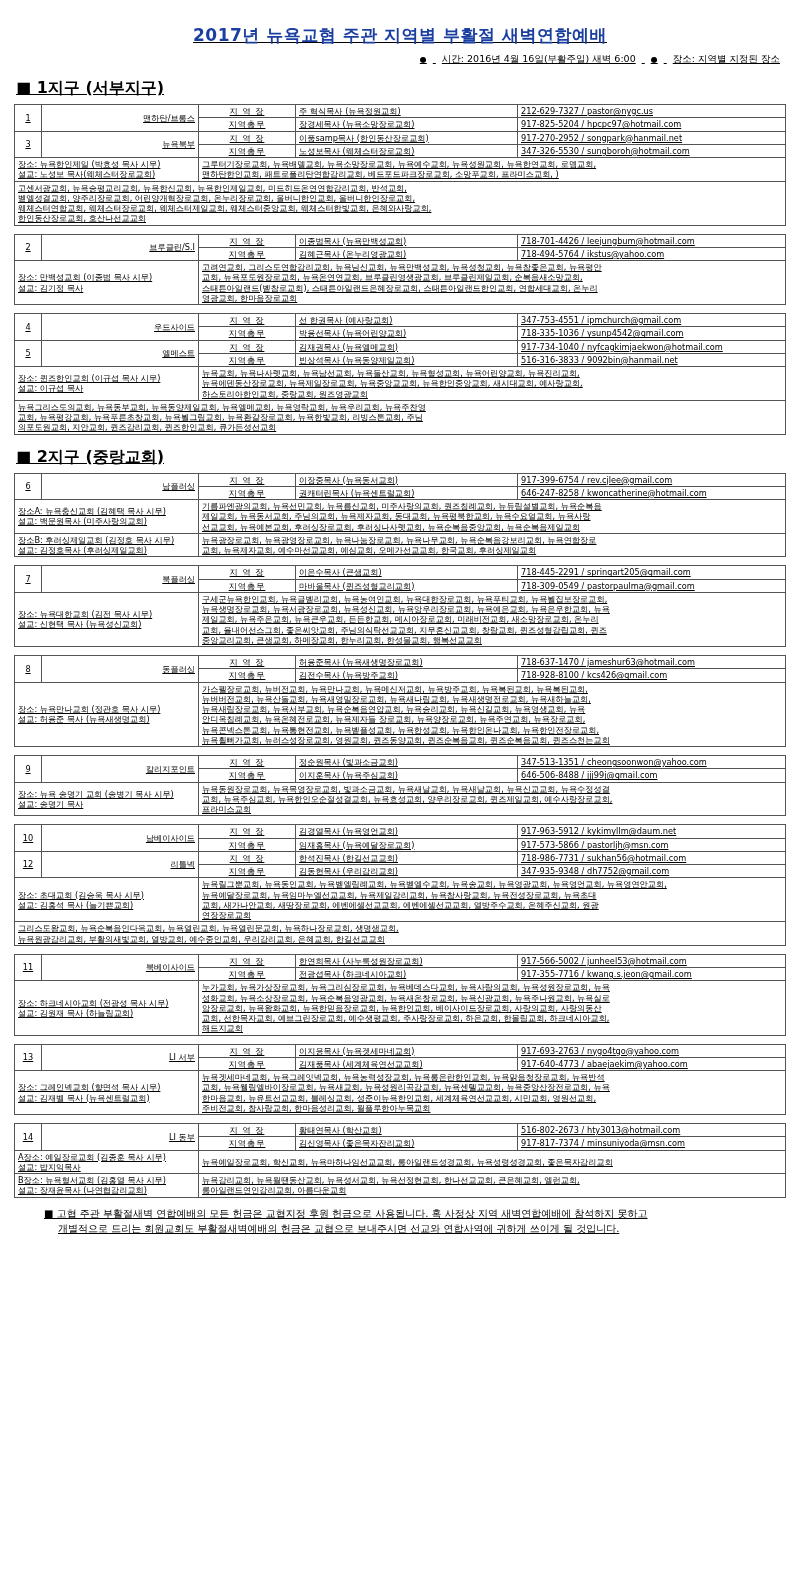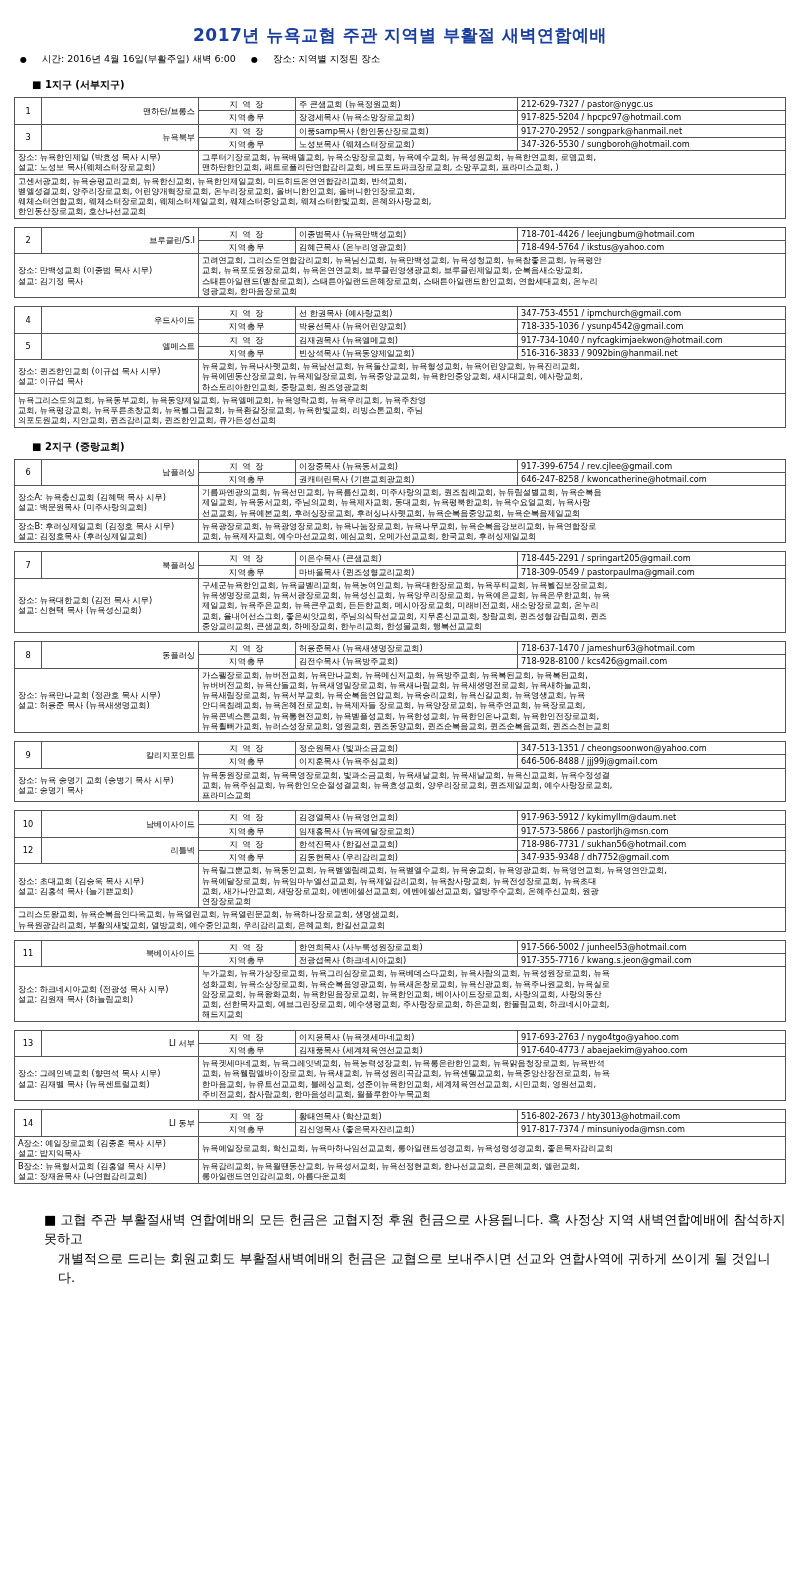--- a/index.html
+++ b/index.html
@@ -3,41 +3,41 @@
 <meta charset="utf-8">
 <style>
   html,body{margin:0;padding:0;}
   body{
     width:800px;
     background:#ffffff;
     font-family:"DejaVu Sans","Liberation Sans",sans-serif;
     color:#000;
     -webkit-font-smoothing:none;
   }
-  .page{width:800px;box-sizing:border-box;padding:18px 14px 10px 14px;}
+  .page{width:800px;box-sizing:border-box;padding:18px 14px 10px 14px;text-decoration:underline;}
   .title{
     text-align:center;
     color:#1a3fa0;
     font-size:17px;
     font-weight:bold;
     letter-spacing:0.5px;
     margin:6px 0 6px 0;
   }
   .subtitle{
-    text-align:left;
+    text-align:right;
     font-size:9.5px;
     margin-bottom:4px;
   }
   .subtitle span{margin:0 6px;}
   .dot{font-size:8px;vertical-align:middle;}
 
   .section-head{
-    font-size:10px;
+    font-size:16px;
     font-weight:bold;
-    margin:12px 0 5px 18px;
+    margin:12px 0 5px 2px;
   }
 
   table.blk{
     width:100%;
     border-collapse:collapse;
     border:1px solid #555;
     table-layout:fixed;
     margin-bottom:8px;
   }
   table.blk td{
@@ -49,22 +49,22 @@
   }
   td.num{width:20px;text-align:center;font-size:9px;}
   td.region{width:150px;font-size:9.5px;padding-left:6px;text-align:right;}
   td.role{width:90px;text-align:center;font-size:8.5px;letter-spacing:1px;}
   td.person{width:215px;font-size:8.4px;padding-left:4px;}
   td.contact{font-size:8.4px;padding-left:6px;}
   td.venue{font-size:8.3px;line-height:1.35;padding:2px 4px;}
   td.churches{font-size:7.6px;line-height:1.3;padding:2px 4px;}
   td.churches2{font-size:7.6px;line-height:1.3;padding:2px 4px;}
   .footer{
-    margin-top:26px;
-    font-size:13px;
+    margin-top:8px;
+    font-size:10px;
     line-height:1.5;
     padding-left:30px;
   }
 </style>
 </head>
 <body>
 
 <div class="page">
 
   <div class="title">2017년 뉴욕교협 주관 지역별 부활절 새벽연합예배</div>
@@ -76,21 +76,21 @@
   </div>
 
   <div id="sections">
       <div class="section-head">■ 1지구 (서부지구)</div>
       <table class="blk">
         <tbody>
           <tr>
             <td class="num" rowspan="2">1</td>
             <td class="region" rowspan="2">맨하탄/브롱스</td>
             <td class="role">지 역 장</td>
-            <td class="person">주 큰샘교회  (뉴욕정원교회)</td>
+            <td class="person">주 혁식목사  (뉴욕정원교회)</td>
             <td class="contact">212-629-7327 / pastor@nygc.us</td>
           </tr>
           <tr>
             <td class="role">지역총무</td>
             <td class="person">장경세목사  (뉴욕소망장로교회)</td>
             <td class="contact">917-825-5204 / hpcpc97@hotmail.com</td>
           </tr>
           <tr>
             <td class="num" rowspan="2">3</td>
             <td class="region" rowspan="2">뉴욕북부</td>
@@ -172,21 +172,21 @@
         <tbody>
           <tr>
             <td class="num" rowspan="2">6</td>
             <td class="region" rowspan="2">남플러싱</td>
             <td class="role">지 역 장</td>
             <td class="person">이장중목사  (뉴욕동서교회)</td>
             <td class="contact">917-399-6754 / rev.cjlee@gmail.com</td>
           </tr>
           <tr>
             <td class="role">지역총무</td>
-            <td class="person">권캐터린목사  (기쁜교회광교회)</td>
+            <td class="person">권캐터린목사  (뉴욕센트럴교회)</td>
             <td class="contact">646-247-8258 / kwoncatherine@hotmail.com</td>
           </tr>
           <tr>
             <td class="venue" colspan="2">장소A: 뉴욕충신교회 (김혜택 목사 시무)<br>설교: 백문원목사 (미주사랑의교회)</td>
             <td class="churches" colspan="3">기름파엔광의교회, 뉴욕선민교회, 뉴욕름신교회, 미주사랑의교회, 퀀즈침례교회, 뉴듀림설별교회, 뉴욕순복음<br>제일교회, 뉴욕동서교회, 주님의교회, 뉴욕제자교회, 동대교회, 뉴욕평북한교회, 뉴욕수요얼교회, 뉴욕사랑<br>선교교회, 뉴욕예본교회, 후러싱장로교회, 후러싱나사렛교회, 뉴욕순복음중앙교회, 뉴욕순복음제일교회</td>
           </tr>
           <tr>
             <td class="venue" colspan="2">장소B: 후러싱제일교회 (김정호 목사 시무)<br>설교: 김정호목사 (후러싱제일교회)</td>
             <td class="churches2" colspan="3">뉴욕광장로교회, 뉴욕광영장로교회, 뉴욕나눔장로교회, 뉴욕나무교회, 뉴욕순복음강보리교회, 뉴욕연합장로<br>교회, 뉴욕제자교회, 예수마선교교회, 예심교회, 오메가선교교회, 한국교회, 후러싱제일교회</td>
           </tr>

